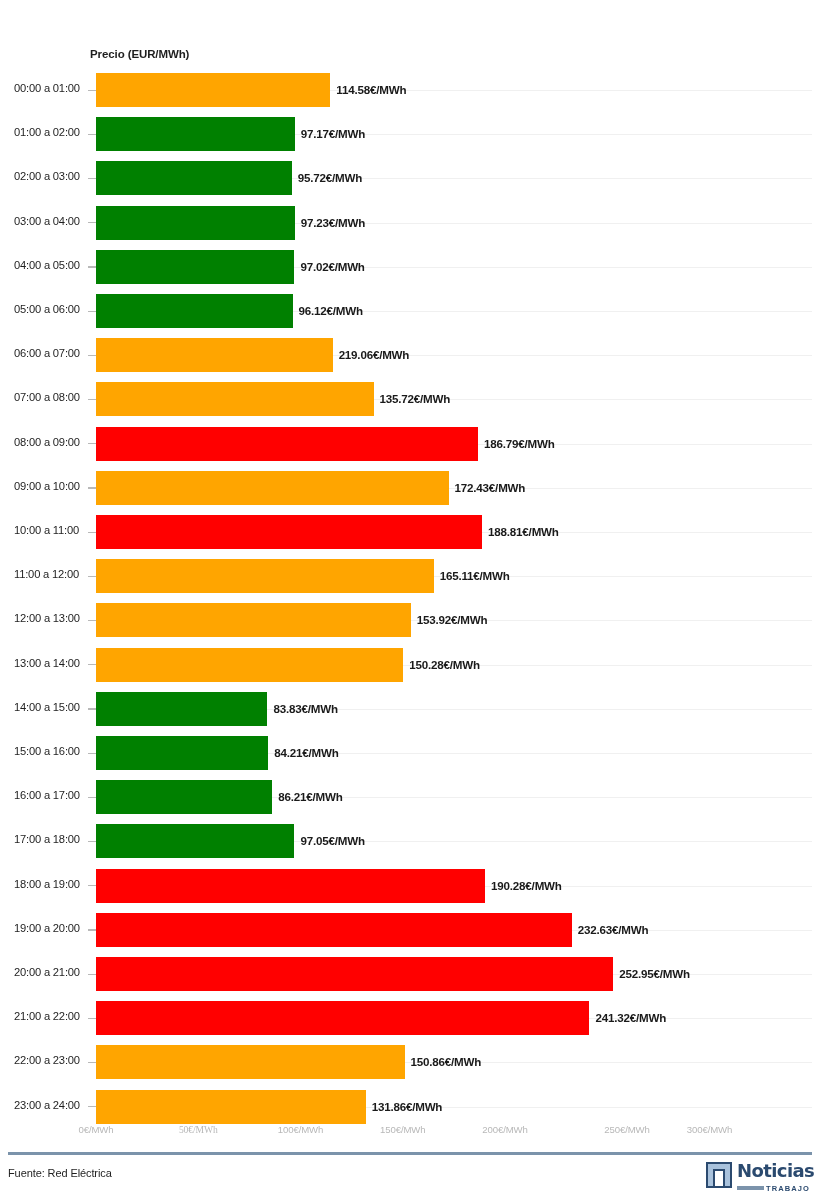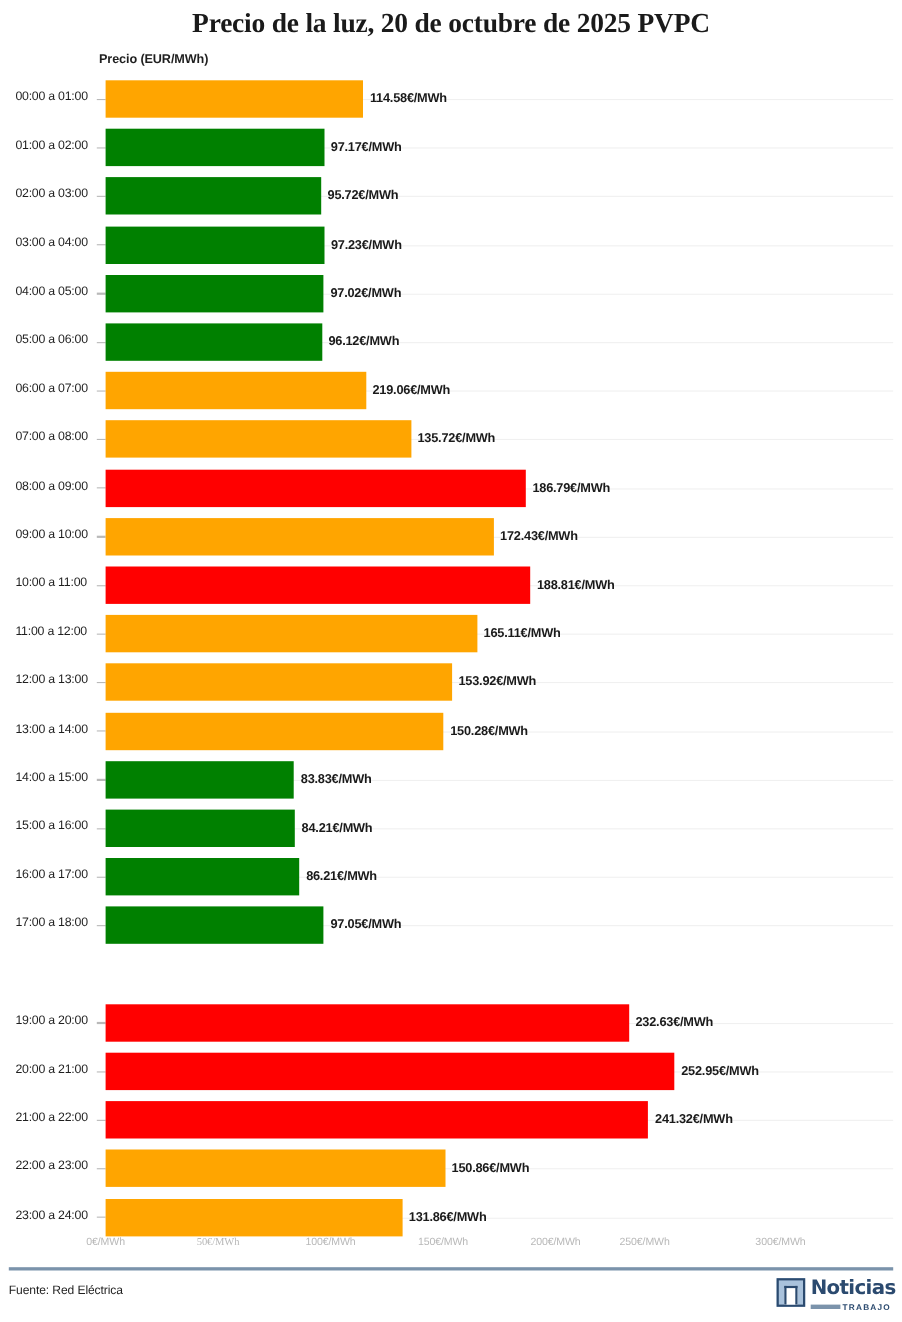--- a/index.html
+++ b/index.html
@@ -197,21 +197,20 @@
     width: 27px;
     height: 4px;
     background: #7b93ab;
   }
 </style>
 </head>
 <body>
 
 <div id="page">
 
-  <div class="title">Precio de la luz, 20 de octubre de 2025 PVPC</div>
 
   <div class="axis-caption">Precio (EUR/MWh)</div>
 
   <div class="plot" id="plot">
       <div class="row" style="top: 0px;">
         <div class="gridline"></div>
         <div class="cat-label">00:00 a 01:00</div>
         <div class="tick-dash"></div>
         <div class="bar orange" style="width: 234.316px;"></div>
         <div class="val-label" style="left: 336.316px;">114.58€/MWh</div>
@@ -327,20 +326,27 @@
         <div class="tick-dash"></div>
         <div class="bar green" style="width: 176.299px;"></div>
         <div class="val-label" style="left: 278.299px;">86.21€/MWh</div>
       </div>
       <div class="row" style="top: 751.4px;">
         <div class="gridline"></div>
         <div class="cat-label">17:00 a 18:00</div>
         <div class="tick-dash"></div>
         <div class="bar green" style="width: 198.467px;"></div>
         <div class="val-label" style="left: 300.467px;">97.05€/MWh</div>
+      </div>
+      <div class="row" style="top: 795.6px;">
+        <div class="gridline"></div>
+        <div class="cat-label">18:00 a 19:00</div>
+        <div class="tick-dash"></div>
+        <div class="bar red" style="width: 389.123px;"></div>
+        <div class="val-label" style="left: 491.123px;">190.28€/MWh</div>
       </div>
       <div class="row" style="top: 839.8px;">
         <div class="gridline"></div>
         <div class="cat-label">19:00 a 20:00</div>
         <div class="tick-dash"></div>
         <div class="bar red" style="width: 475.728px;"></div>
         <div class="val-label" style="left: 577.728px;">232.63€/MWh</div>
       </div>
       <div class="row" style="top: 884px;">
         <div class="gridline"></div>
@@ -371,21 +377,21 @@
         <div class="val-label" style="left: 371.654px;">131.86€/MWh</div>
       </div>
     </div>
 
   <div class="xaxis" id="xaxis">
       <div class="xtick" style="left: 96px;">0€/MWh</div>
       <div class="xtick" style="left: 198.25px; font-family: Liberation Serif, serif;">50€/MWh</div>
       <div class="xtick" style="left: 300.5px;">100€/MWh</div>
       <div class="xtick" style="left: 402.75px;">150€/MWh</div>
       <div class="xtick" style="left: 505px;">200€/MWh</div>
-      <div class="xtick" style="left: 586px;">250€/MWh</div>
+      <div class="xtick" style="left: 627px;">250€/MWh</div>
       <div class="xtick" style="left: 709.5px;">300€/MWh</div>
     </div>
 
   <div class="footer-rule"></div>
   <div class="footer-source">Fuente: Red Eléctrica</div>
 
   <div class="logo">
     <div class="logo-mark">
       <div class="logo-mark-n"></div>
     </div>

